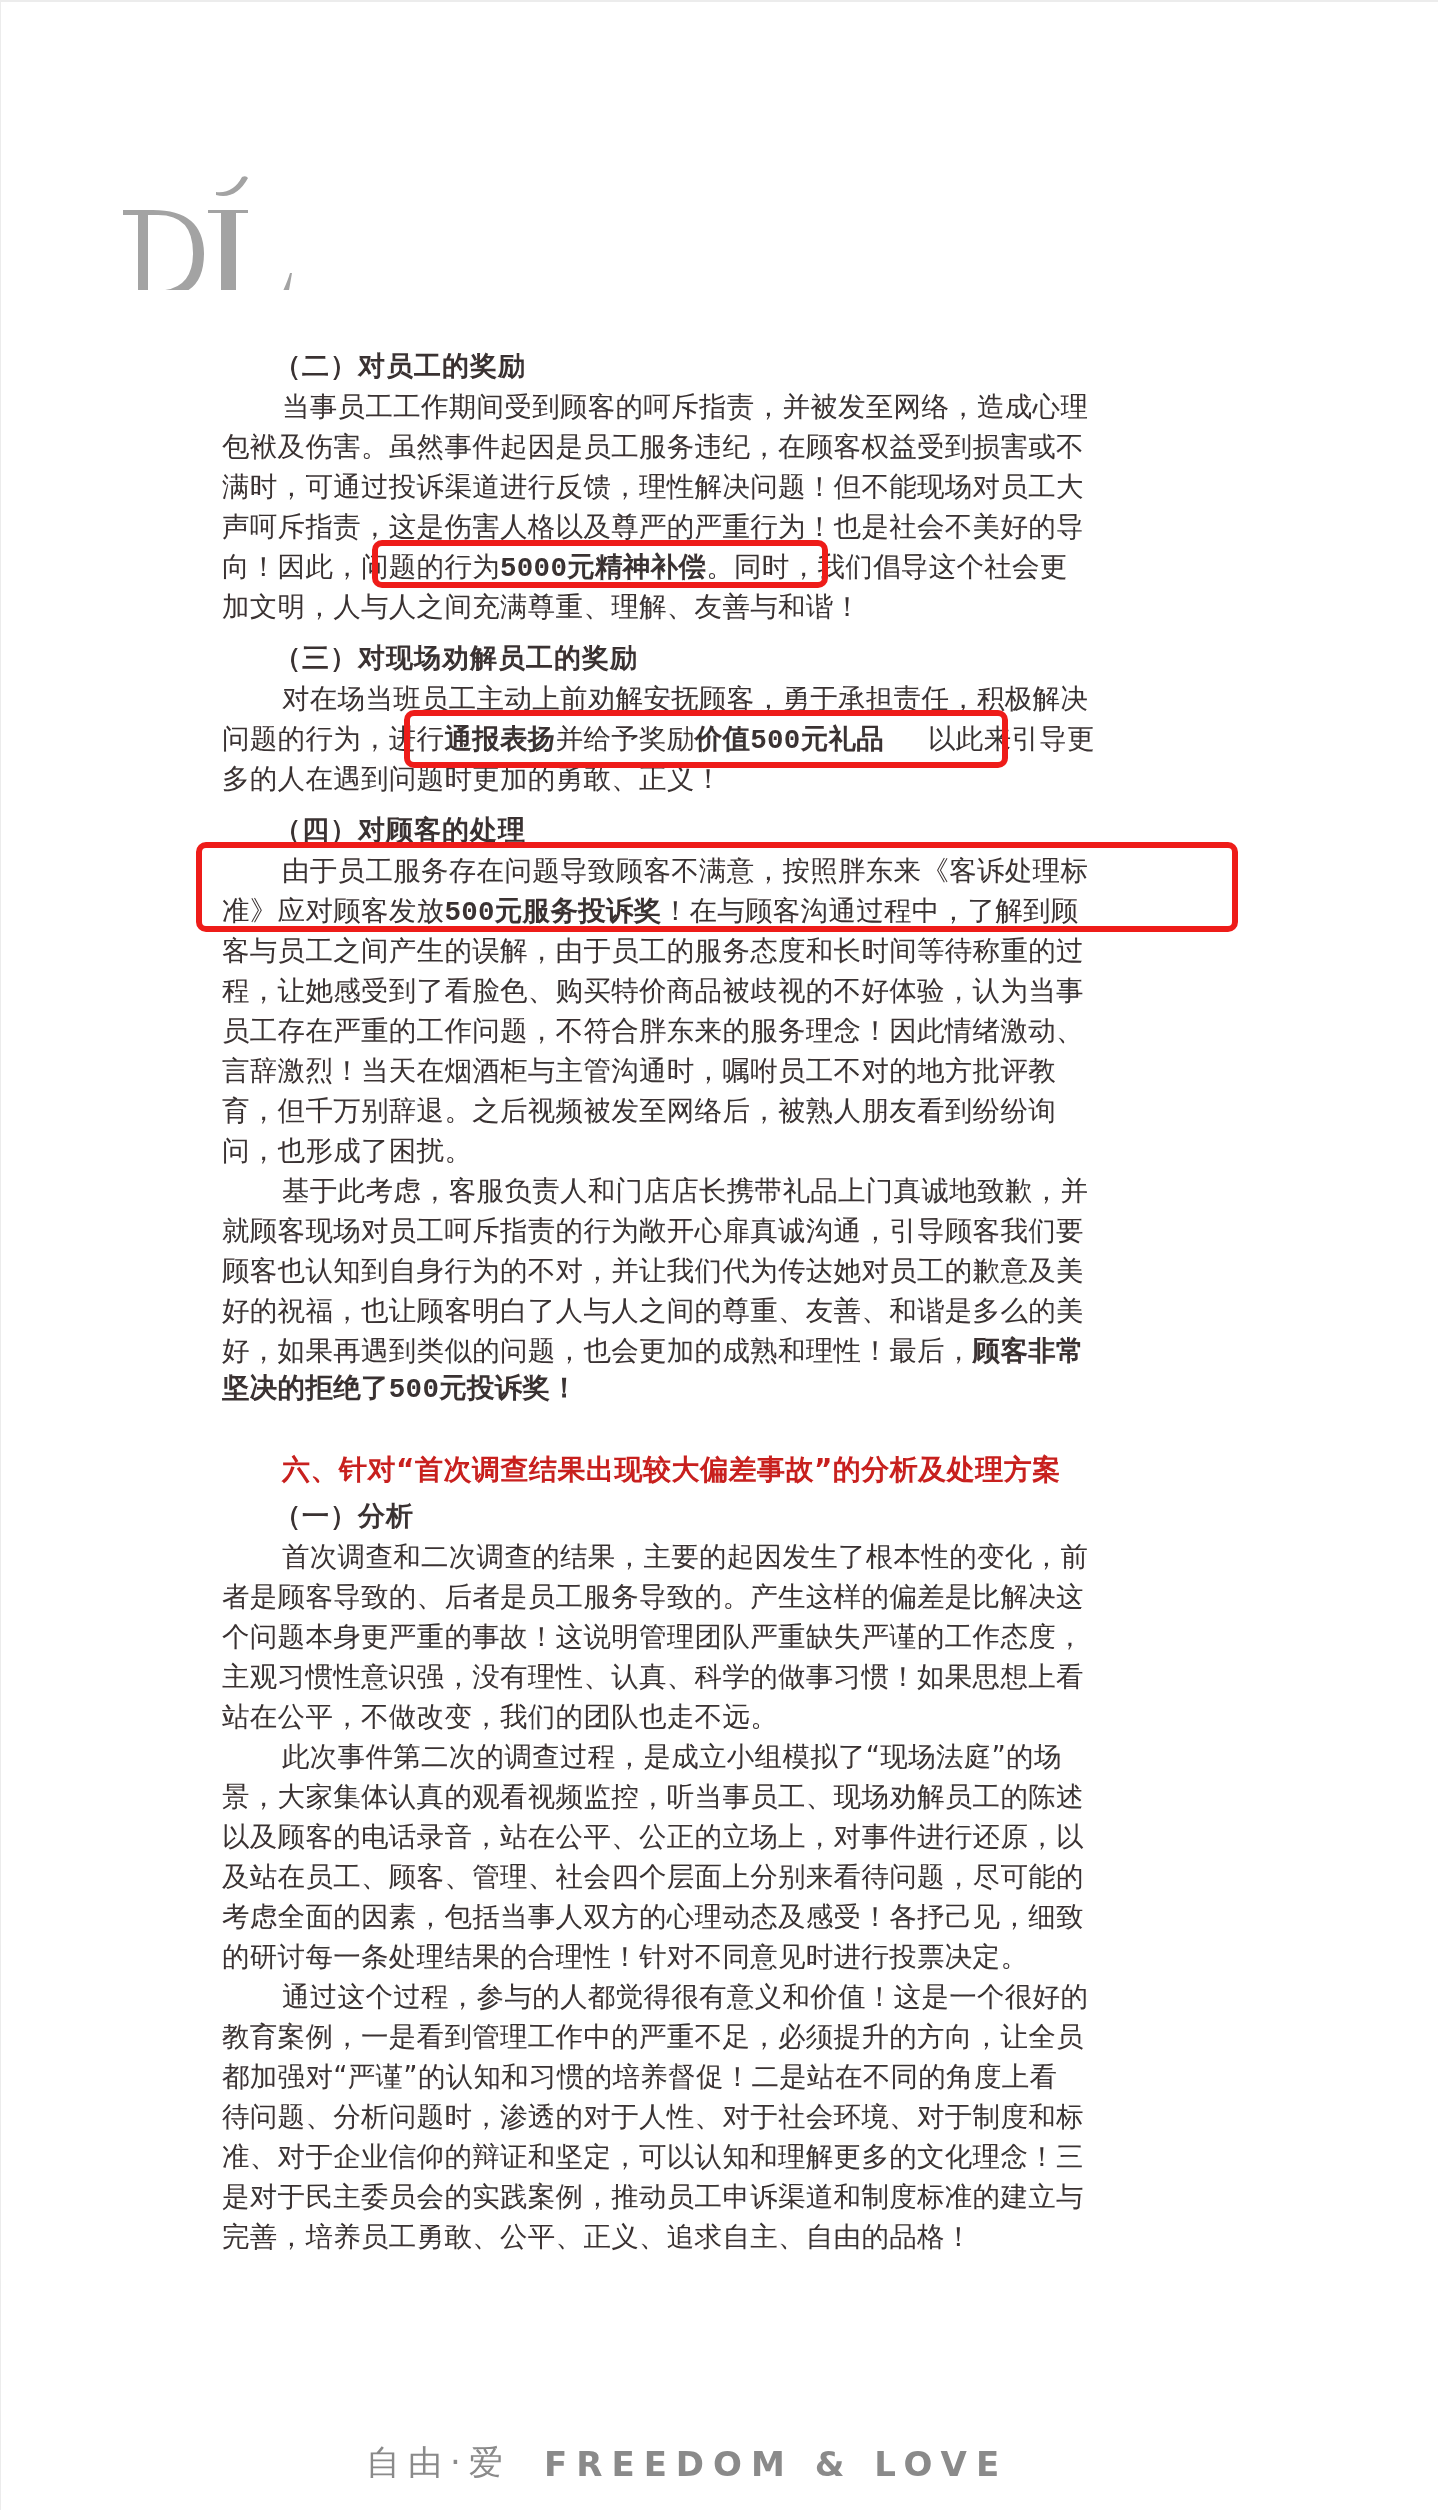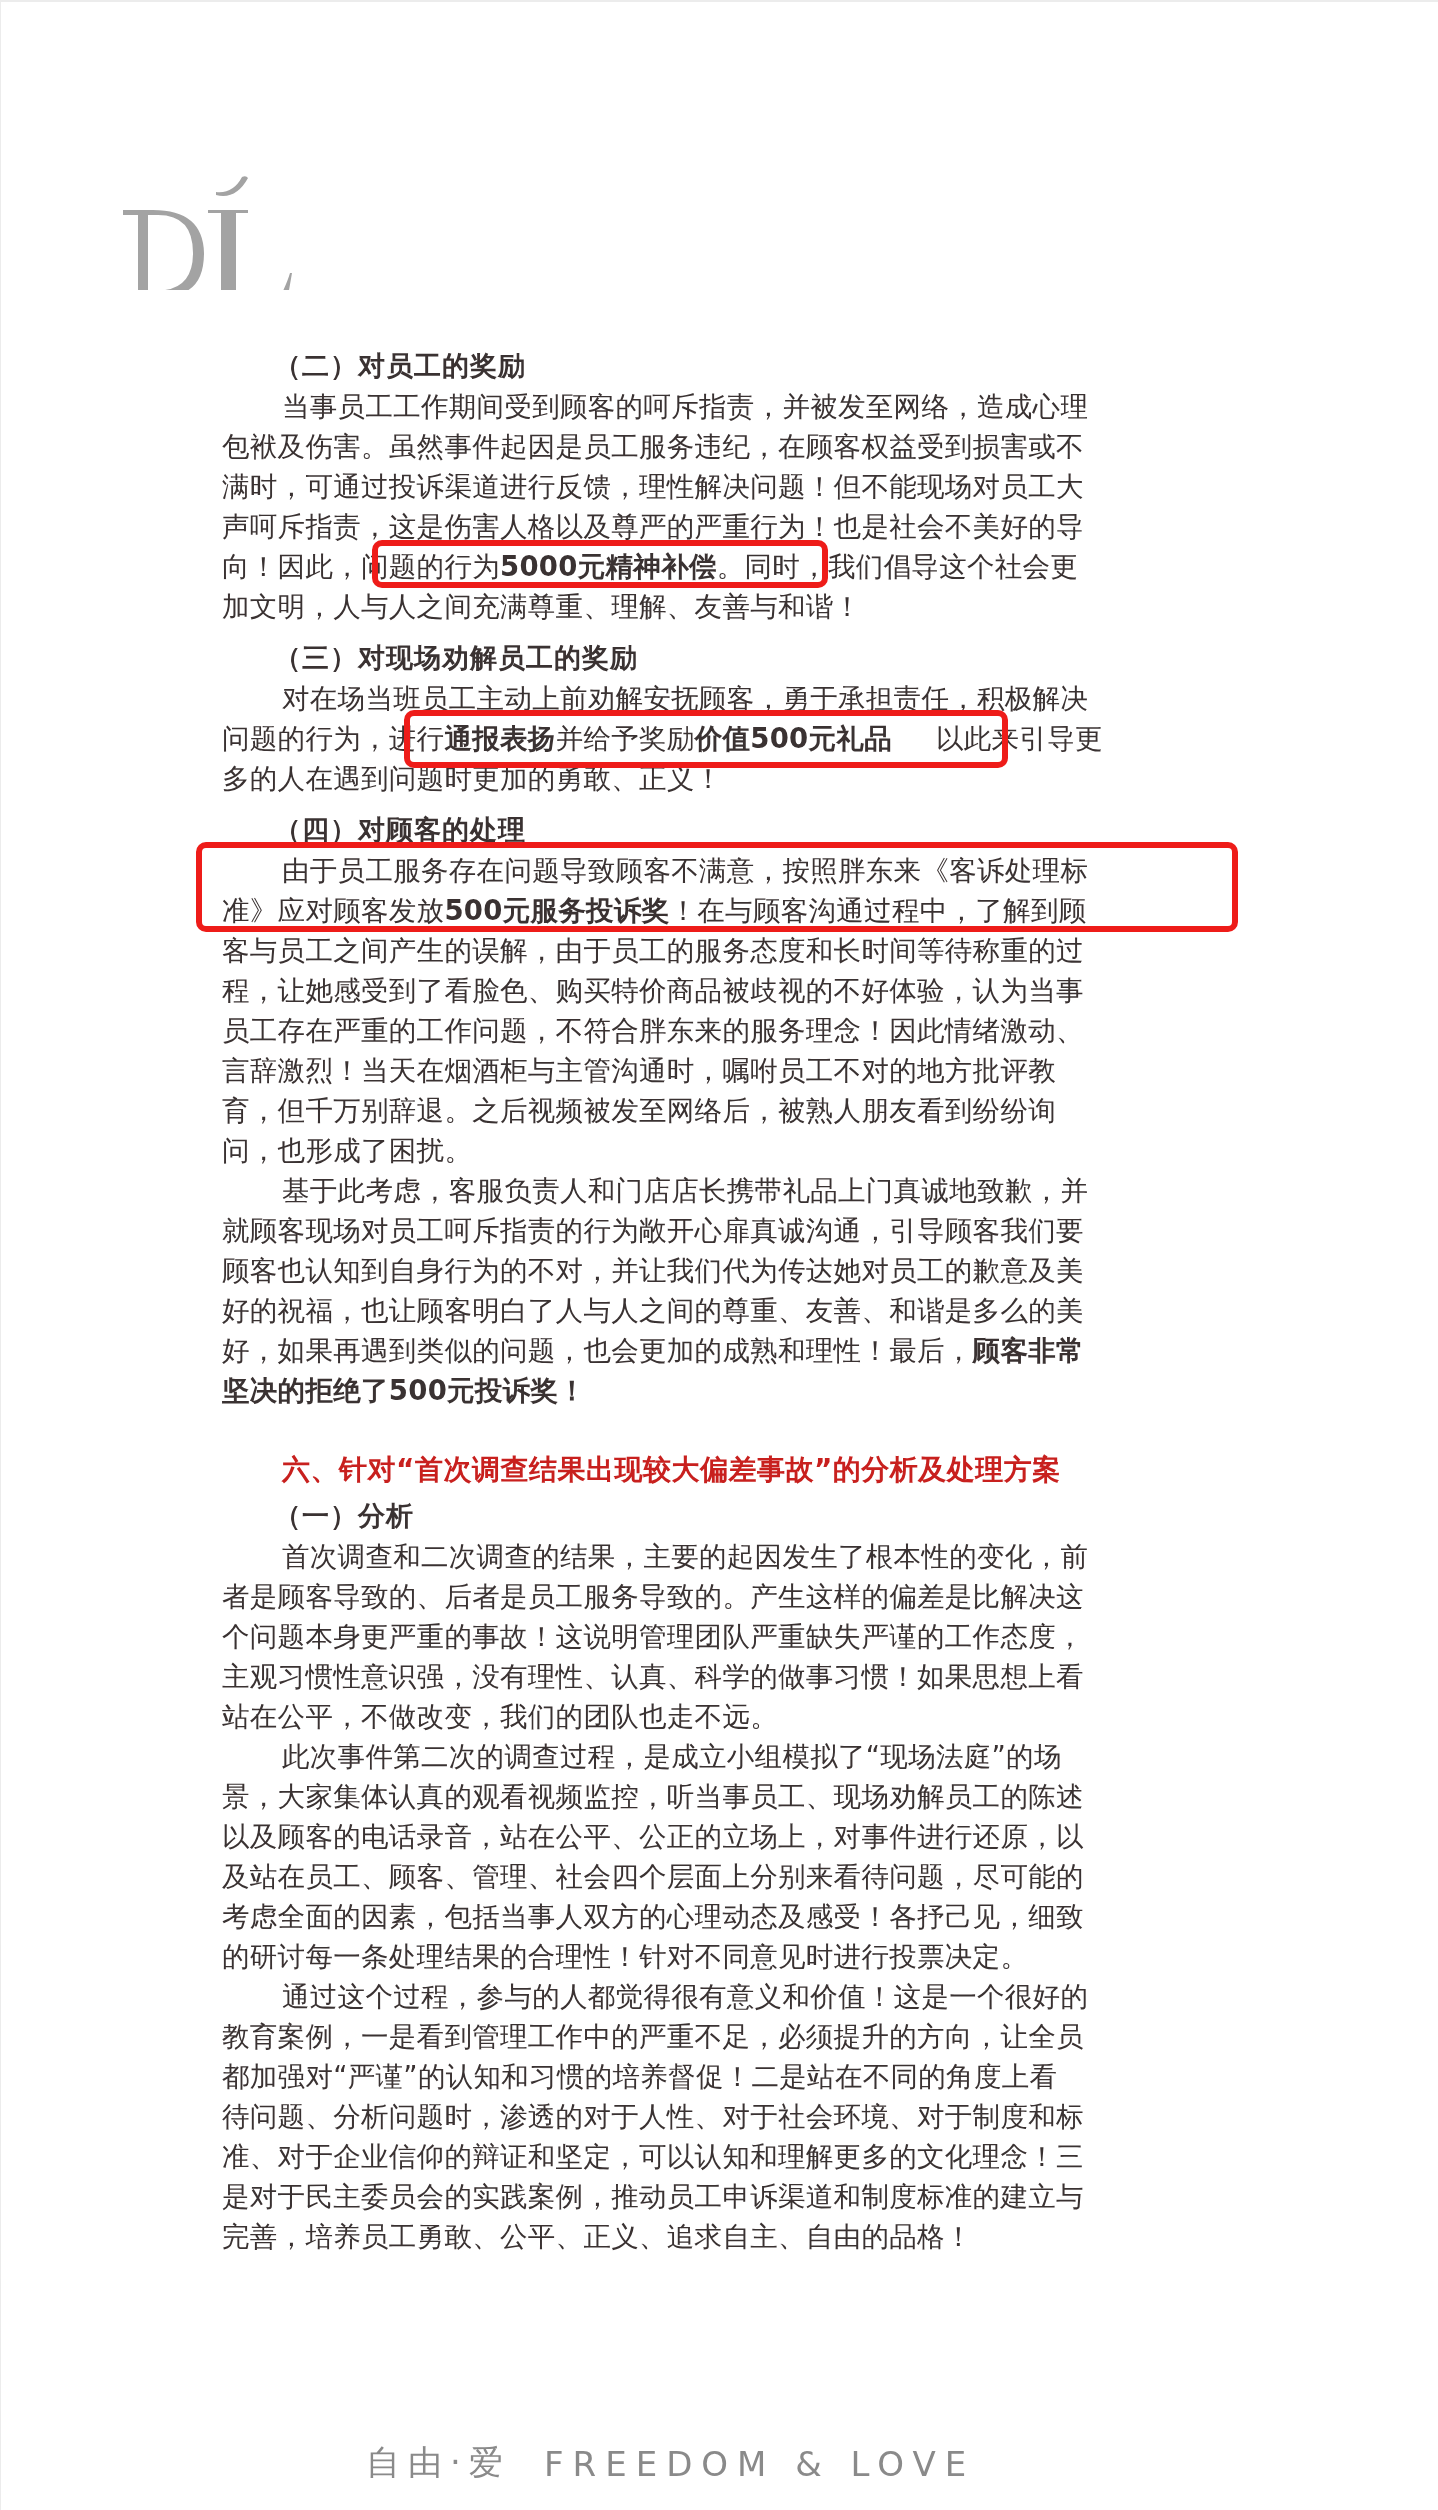--- a/index.html
+++ b/index.html
@@ -7,28 +7,28 @@
          font-family: "DejaVu Sans", "Liberation Sans", sans-serif; color: #3a3232; }
   .frame-top { position: absolute; left: 0; top: 0; width: 1438px; height: 2px; background: #ececec; }
   .frame-left { position: absolute; left: 0; top: 0; width: 1px; height: 2510px; background: #ececec; }
   .logo { position: absolute; left: 118px; top: 170px; width: 180px; height: 120px; }
   .content { position: absolute; left: 222px; top: 346px; width: 1000px; }
   .h2 { font-size: 27px; font-weight: bold; color: #3a3232; line-height: 40px; height: 40px;
         padding-left: 52px; letter-spacing: 1px; white-space: nowrap; }
   .line { font-size: 27.5px; line-height: 40px; height: 40px; white-space: nowrap;
           letter-spacing: 0.3px; position: relative; }
   .indent { padding-left: 60px; }
-  .b { font-weight: bold; }
+  .b { font-weight: bold; font-family: Liberation Mono, monospace; }
   .sec { font-size: 28px; font-weight: bold; color: #c8201e; line-height: 40px; height: 40px;
          padding-left: 60px; white-space: nowrap; letter-spacing: 0.5px; }
   .gap { height: 40px; }
   .hl { position: absolute; border: 6px solid #ee1c19; border-radius: 10px; box-sizing: border-box; pointer-events: none; }
   .footer { position: absolute; top: 2440px; left: 16px; width: 1438px; height: 50px; color: #8a8a8a; }
   .footer-cn { position: absolute; left: 350px; top: 0; font-size: 34px; letter-spacing: 8px; font-family: "DejaVu Sans", sans-serif; }
-  .footer-en { position: absolute; left: 528px; top: 4px; font-size: 34px; letter-spacing: 9px; font-family: "DejaVu Sans", sans-serif; font-weight: 400; }
+  .footer-en { position: absolute; left: 528px; top: 4px; font-size: 34px; letter-spacing: 9px; font-family: "DejaVu Sans", sans-serif; font-weight: 700; }
 </style>
 </head>
 <body>
 
 <div class="frame-top"></div>
 <div class="frame-left"></div>
 
 <svg class="logo" viewBox="0 0 180 120">
   <path d="M5 40 L35 40 Q85 40 86 83 Q86 130 40 125 L20 125 L20 45 L5 45 Z M30 45 L30 120 Q75 125 75 83 Q75 45 40 45 Z" fill="#a3a3a3"></path>
   <path d="M90 40 L130 40 L130 43 L118 43 L118 121 L165 121 Q170 110 172 103 L174 103 L170 126 L90 126 L90 123 L103 123 L103 43 L90 43 Z" fill="#a3a3a3"></path>

